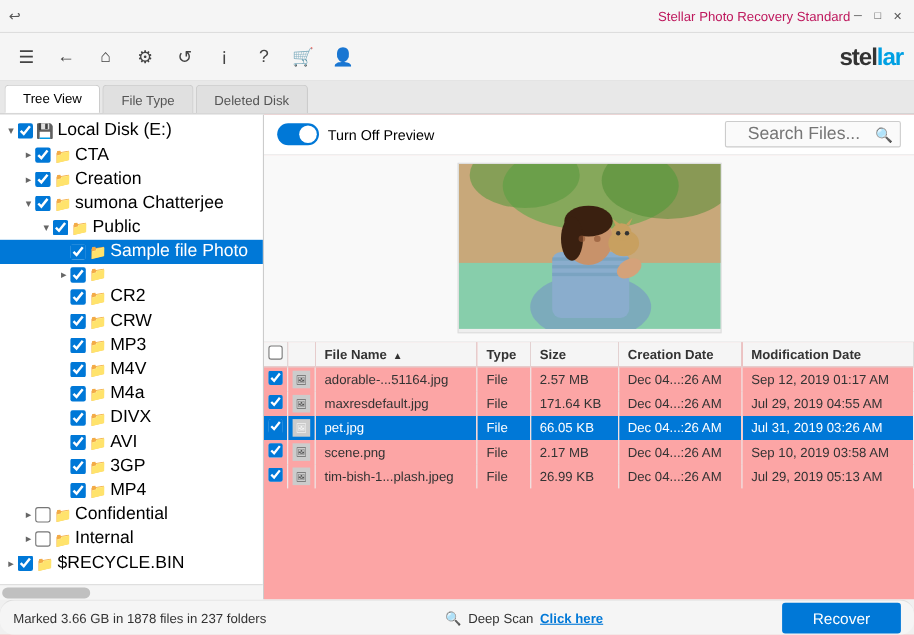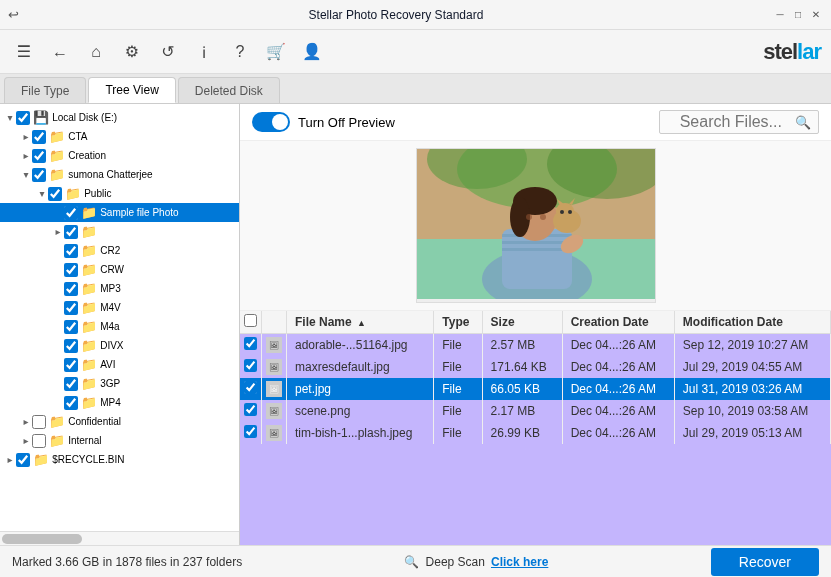--- a/index.html
+++ b/index.html
@@ -1,21 +1,21 @@
 <!DOCTYPE html>
 <html><head>
   <meta charset="utf-8">
   <style>
     * { margin: 0; padding: 0; box-sizing: border-box; }
     body { font-family: 'Segoe UI', Arial, sans-serif; font-size: 12px; background: #f0f0f0; width: 831px; height: 577px; overflow: hidden; display: flex; flex-direction: column; }
 
     
     .title-bar { background: #f5f5f5; height: 30px; display: flex; align-items: center; justify-content: space-between; padding: 0 8px; border-bottom: 1px solid #ddd; }
     .title-bar-left { display: flex; align-items: center; gap: 4px; }
-    .title-bar-center { flex: 1; text-align: center; font-size: 12px; color: #0f172a; }
+    .title-bar-center { flex: 1; text-align: right; font-size: 12px; color: #be185d; }
     .title-bar-controls { display: flex; gap: 4px; }
     .title-btn { width: 14px; height: 14px; display: flex; align-items: center; justify-content: center; font-size: 10px; cursor: pointer; color: #555; background: none; border: none; }
     .title-back-icon { color: #555; font-size: 13px; }
 
     
     .toolbar { background: #f5f5f5; height: 44px; display: flex; align-items: center; padding: 0 10px; gap: 8px; border-bottom: 1px solid #ddd; }
     .toolbar-icon { width: 28px; height: 28px; display: flex; align-items: center; justify-content: center; cursor: pointer; font-size: 16px; color: #444; }
     .toolbar-right { margin-left: auto; }
     .stellar-logo { font-size: 22px; font-weight: bold; color: #333; letter-spacing: -1px; }
     .stellar-logo span { color: #00a0e3; }
@@ -30,28 +30,28 @@
 
     
     .tree-panel { width: 240px; background: #fff; border-right: 1px solid #ccc; display: flex; flex-direction: column; overflow: hidden; }
     .tree-content { flex: 1; overflow-y: auto; overflow-x: hidden; padding: 4px 0; }
     .tree-item { display: flex; align-items: center; padding: 2px 4px; cursor: pointer; white-space: nowrap; }
     .tree-item.selected { background: #0078d7; color: #fff; }
     .tree-item .indent { display: inline-block; }
     .tree-item .arrow { width: 12px; display: inline-flex; align-items: center; justify-content: center; font-size: 10px; color: #666; cursor: pointer; }
     .tree-item .checkbox { width: 14px; height: 14px; margin-right: 3px; accent-color: #0078d7; flex-shrink: 0; }
     .tree-item .folder-icon { margin-right: 3px; font-size: 13px; }
-    .tree-item .label { font-size: 10px; }
+    .tree-item .label { font-size: 16px; }
     .tree-item.selected .arrow { color: #fff; }
     .tree-item.selected .label { color: #fff; }
     .tree-scrollbar-h { height: 14px; background: #f5f5f5; border-top: 1px solid #ddd; display: flex; align-items: center; padding: 0 2px; }
     .scrollbar-thumb-h { width: 80px; height: 10px; background: #c0c0c0; border-radius: 5px; cursor: pointer; }
 
     
-    .right-panel { flex: 1; display: flex; flex-direction: column; background: #c4b5fd; overflow: hidden; }
+    .right-panel { flex: 1; display: flex; flex-direction: column; background: #fca5a5; overflow: hidden; }
 
     
     .preview-bar { display: flex; align-items: center; justify-content: space-between; padding: 6px 12px; background: #fff; border-bottom: 1px solid #eee; }
     .toggle-switch { display: flex; align-items: center; gap: 8px; }
     .toggle-bg { width: 38px; height: 20px; background: #0078d7; border-radius: 10px; display: flex; align-items: center; padding: 2px; cursor: pointer; }
     .toggle-circle { width: 16px; height: 16px; background: #fff; border-radius: 50%; margin-left: 18px; }
     .toggle-label { font-size: 13px; font-weight: 500; }
     .search-box { display: flex; align-items: center; border: 1px solid #ccc; border-radius: 2px; padding: 2px 6px; background: #fafafa; }
     .search-box input { border: none; background: none; outline: none; font-size: 16px; width: 130px; color: #999; text-align: center; }
     .search-icon-btn { color: #555; font-size: 13px; cursor: pointer; }
@@ -69,21 +69,21 @@
     th .sort-arrow { font-size: 9px; margin-left: 2px; }
     td { padding: 3px 8px; font-size: 12px; color: #333; border-right: 1px solid #eee; white-space: nowrap; overflow: hidden; text-overflow: ellipsis; }
     tbody tr.selected-row { background: #0078d7; color: #fff; }
     tbody tr.selected-row td { color: #fff; }
     .td-cb { width: 20px; padding: 3px 4px; }
     .td-thumb { width: 20px; padding: 3px 4px; }
     .thumb-img { width: 16px; height: 16px; background: #ccc; display: flex; align-items: center; justify-content: center; font-size: 8px; }
     .row-checkbox { width: 13px; height: 13px; accent-color: #0078d7; }
 
     
-    .status-bar { height: 32px; background: #f5f5f5; border-top: 1px solid #ddd; display: flex; align-items: center; justify-content: space-between; padding: 0 12px; }
+    .status-bar { height: 32px; background: #f5f5f5; border-top: 1px solid #ddd; display: flex; align-items: center; justify-content: space-between; padding: 0 12px; border-radius: 13px; }
     .status-left { font-size: 12px; color: #333; }
     .status-center { display: flex; align-items: center; gap: 6px; font-size: 12px; color: #333; }
     .deep-scan-link { color: #0078d7; text-decoration: underline; cursor: pointer; font-weight: bold; }
     .recover-btn { background: #0078d7; color: #fff; border: none; padding: 6px 28px; font-size: 14px; font-weight: 500; border-radius: 3px; cursor: pointer; }
 
     
     .folder-yellow { color: #e8a000; }
   </style>
 </head>
 <body>
@@ -109,25 +109,25 @@
   <span class="toolbar-icon">ℹ</span>
   <span class="toolbar-icon">?</span>
   <span class="toolbar-icon">🛒</span>
   <span class="toolbar-icon">👤</span>
   <div class="toolbar-right">
     <span class="stellar-logo">stel<span>lar</span></span>
   </div>
 </div>
 
 <div class="tab-bar">
+  <div class="tab active">
+    <span>Tree View</span>
+  </div>
   <div class="tab">
     <span>File Type</span>
-  </div>
-  <div class="tab active">
-    <span>Tree View</span>
   </div>
   <div class="tab">
     <span>Deleted Disk</span>
   </div>
 </div>
 
 <div class="main">
 
   <div class="tree-panel">
     <div class="tree-content" id="tree-container">
@@ -344,21 +344,21 @@
         <tbody id="file-tbody">
             <tr>
       <td class="td-cb"><input type="checkbox" class="row-checkbox" checked="" style=""></td>
       <td class="td-thumb">
                 <div class="thumb-img">🖼</div>
               </td>
       <td>adorable-...51164.jpg</td>
       <td>File</td>
       <td>2.57 MB</td>
       <td>Dec 04...:26 AM</td>
-      <td>Sep 12, 2019 10:27 AM</td>
+      <td>Sep 12, 2019 01:17 AM</td>
     </tr>
             <tr>
       <td class="td-cb"><input type="checkbox" class="row-checkbox" checked="" style=""></td>
       <td class="td-thumb">
                 <div class="thumb-img">🖼</div>
               </td>
       <td>maxresdefault.jpg</td>
       <td>File</td>
       <td>171.64 KB</td>
       <td>Dec 04...:26 AM</td>

